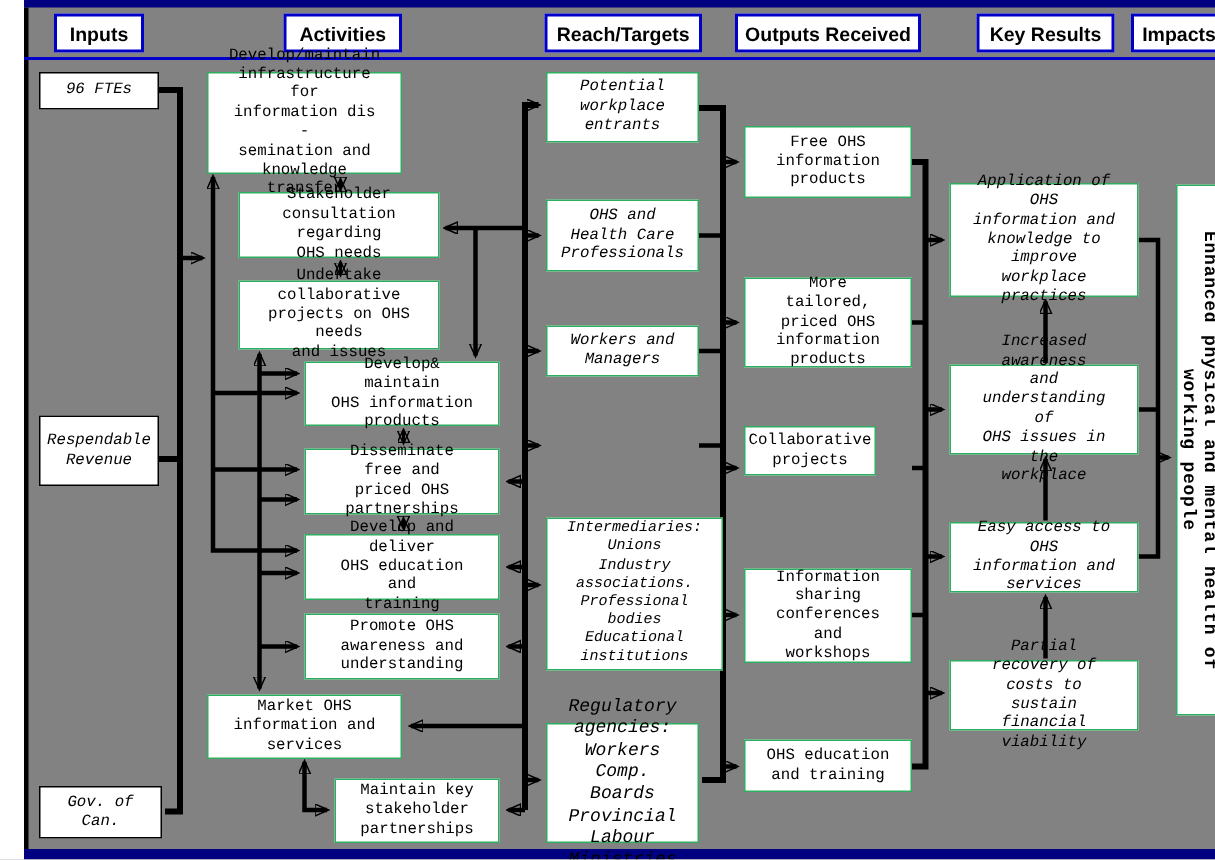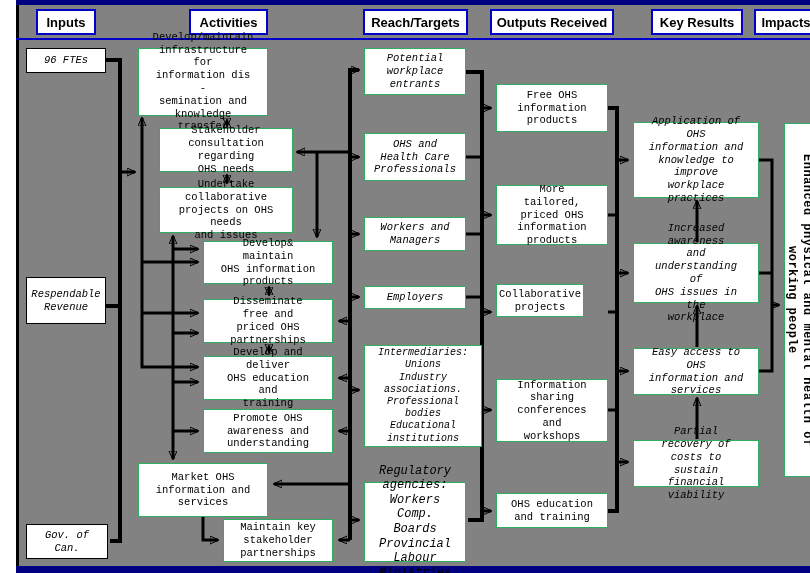--- a/index.html
+++ b/index.html
@@ -148,36 +148,35 @@
 products</div>
   <div class="bx" style="left:187px;top:299px;width:130px;height:44px">Disseminate free and
 priced OHS
 partnerships</div>
   <div class="bx" style="left:187px;top:356px;width:130px;height:44px">Develop and deliver
 OHS education and
 training</div>
   <div class="bx" style="left:187px;top:409px;width:130px;height:44px">Promote OHS
 awareness and
 understanding</div>
-  <div class="bx" style="left:122px;top:463px;width:130px;height:54px">Market OHS
+  <div class="bx" style="left:122px;top:463px;width:130px;height:43px">Market OHS
 information and
 services</div>
   <div class="bx" style="left:207px;top:519px;width:110px;height:43px">Maintain key
 stakeholder
 partnerships</div>
 
   <div class="bx it" style="left:348px;top:48px;width:102px;height:47px">Potential
 workplace
 entrants</div>
   <div class="bx it" style="left:348px;top:133px;width:102px;height:48px">OHS and
 Health Care
 Professionals</div>
   <div class="bx it" style="left:348px;top:217px;width:102px;height:34px">Workers and
 Managers</div>
-  <div class="bx it" style="left:348px;top:286px;width:102px;height:23px">Employers</div>
   <div class="bx it" style="left:348px;top:345px;width:118px;height:102px;font-size:10px">Intermediaries:
 Unions
 Industry
 associations.
 Professional
 bodies
 Educational
 institutions</div>
   <div class="bx it" style="left:348px;top:482px;width:102px;height:80px;font-size:12px">Regulatory
 agencies:

